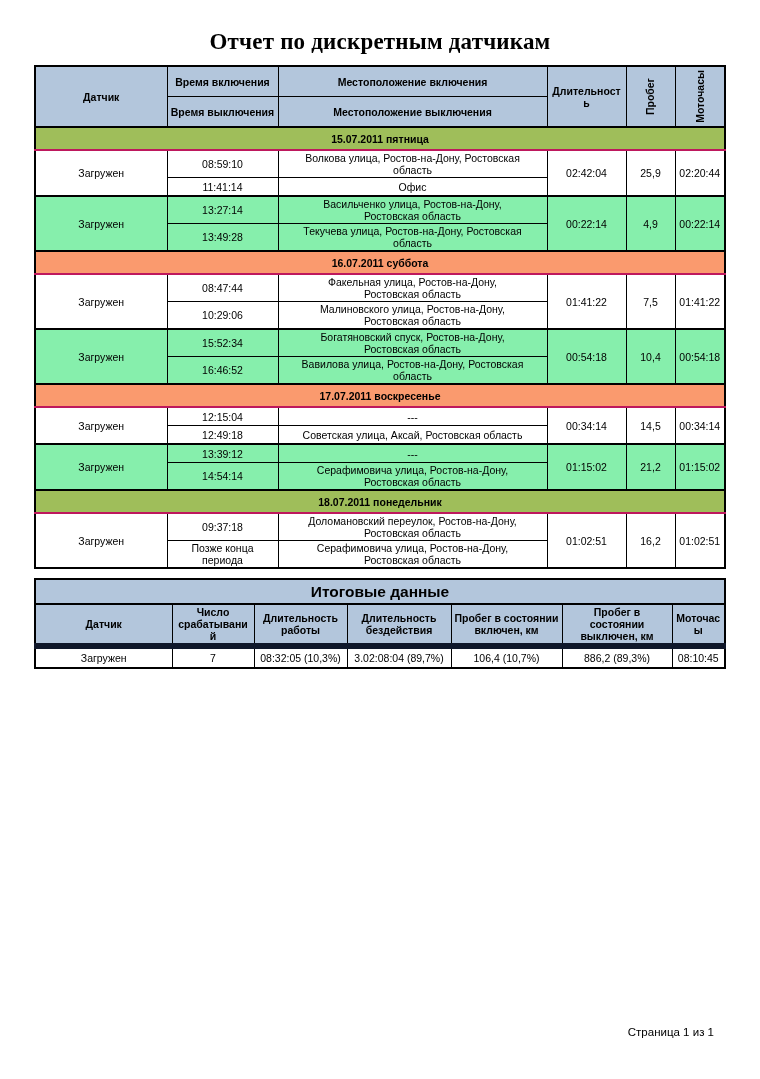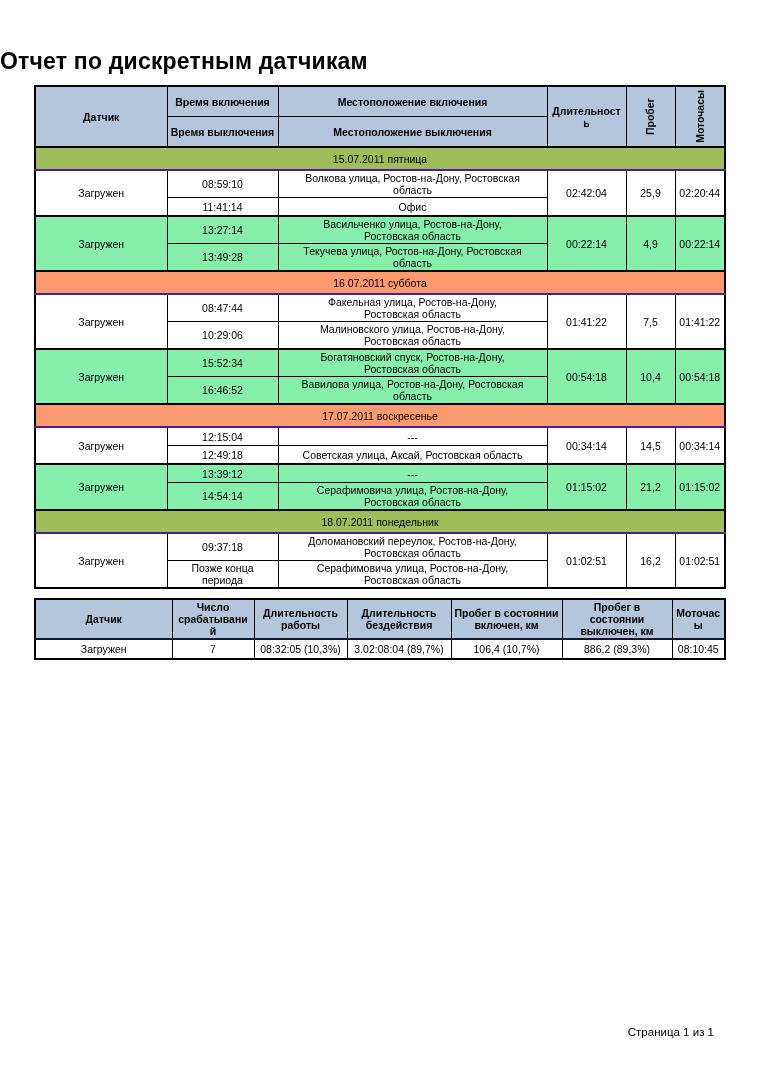--- a/index.html
+++ b/index.html
@@ -6,24 +6,26 @@
   .page {
     position: relative;
     width: 760px;
     height: 1079px;
     background: #ffffff;
     color: #000000;
     font-family: "Liberation Sans", sans-serif;
     overflow: hidden;
   }
   .report-title {
+    text-align: center;
     font-weight: bold;
     font-size: 23px;
-    padding-top: 48px;
+    padding-top: 29px;
     letter-spacing: 0.2px;
+    font-family: Liberation Serif, serif;
   }
   .report-period {
     text-align: center;
     font-weight: bold;
     font-size: 13.5px;
     margin-top: 9px;
   }
   .report-vehicle {
     text-align: center;
     font-weight: bold;
@@ -55,43 +57,43 @@
   }
   tr.head th.vert { padding: 2px 0; }
   .vtext {
     writing-mode: vertical-rl;
     transform: rotate(180deg);
     margin: 0 auto;
     font-weight: bold;
     line-height: 1;
   }
   tr.day td {
-    font-weight: normal;
+    font-weight: bold;
     height: 19px;
     border-top: 2px solid #000000;
-    border-bottom: 2px solid #4c1d95;
+    border-bottom: 2px solid #be185d;
   }
   tr.day.green td { background: #9fbe5a; }
   tr.day.orange td { background: #fa9a6e; }
   tr.sub td { height: 15px; }
   tr.row-start td { border-top: 2px solid #000000; }
   tr.alt td { background: #86efac; }
   td.loc { padding: 1px 23px; }
   tr.sum-title td {
     background: #b3c6dc;
     font-weight: bold;
     font-size: 15.5px;
     height: 21px;
     border-bottom: 2px solid #000000;
   }
   tr.sum-head th {
     background: #b3c6dc;
     font-weight: bold;
     height: 31px;
-    border-bottom: 2px solid #0f172a;
+    border-bottom: 6px solid #0f172a;
   }
   tr.sum-data td { height: 16px; }
   .page-footer {
     position: absolute;
     top: 1026px;
     right: 46px;
     font-size: 11.5px;
   }
 </style>
 </head>
@@ -234,20 +236,23 @@
     <colgroup>
       <col style="width:137px">
         <col style="width:82px">
         <col style="width:93px">
       <col style="width:104px">
         <col style="width:111px">
         <col style="width:110px">
         <col style="width:53px">
     </colgroup>
     <tbody>
+      <tr class="sum-title">
+        <td colspan="7">Итоговые данные</td>
+      </tr>
       <tr class="sum-head">
         <th>Датчик</th>
         <th>Число срабатываний</th>
         <th>Длительность работы</th>
         <th>Длительность бездействия</th>
         <th>Пробег в состоянии включен, км</th>
         <th>Пробег в состоянии выключен, км</th>
         <th>Моточасы</th>
       </tr>
       <tr class="sum-data">

